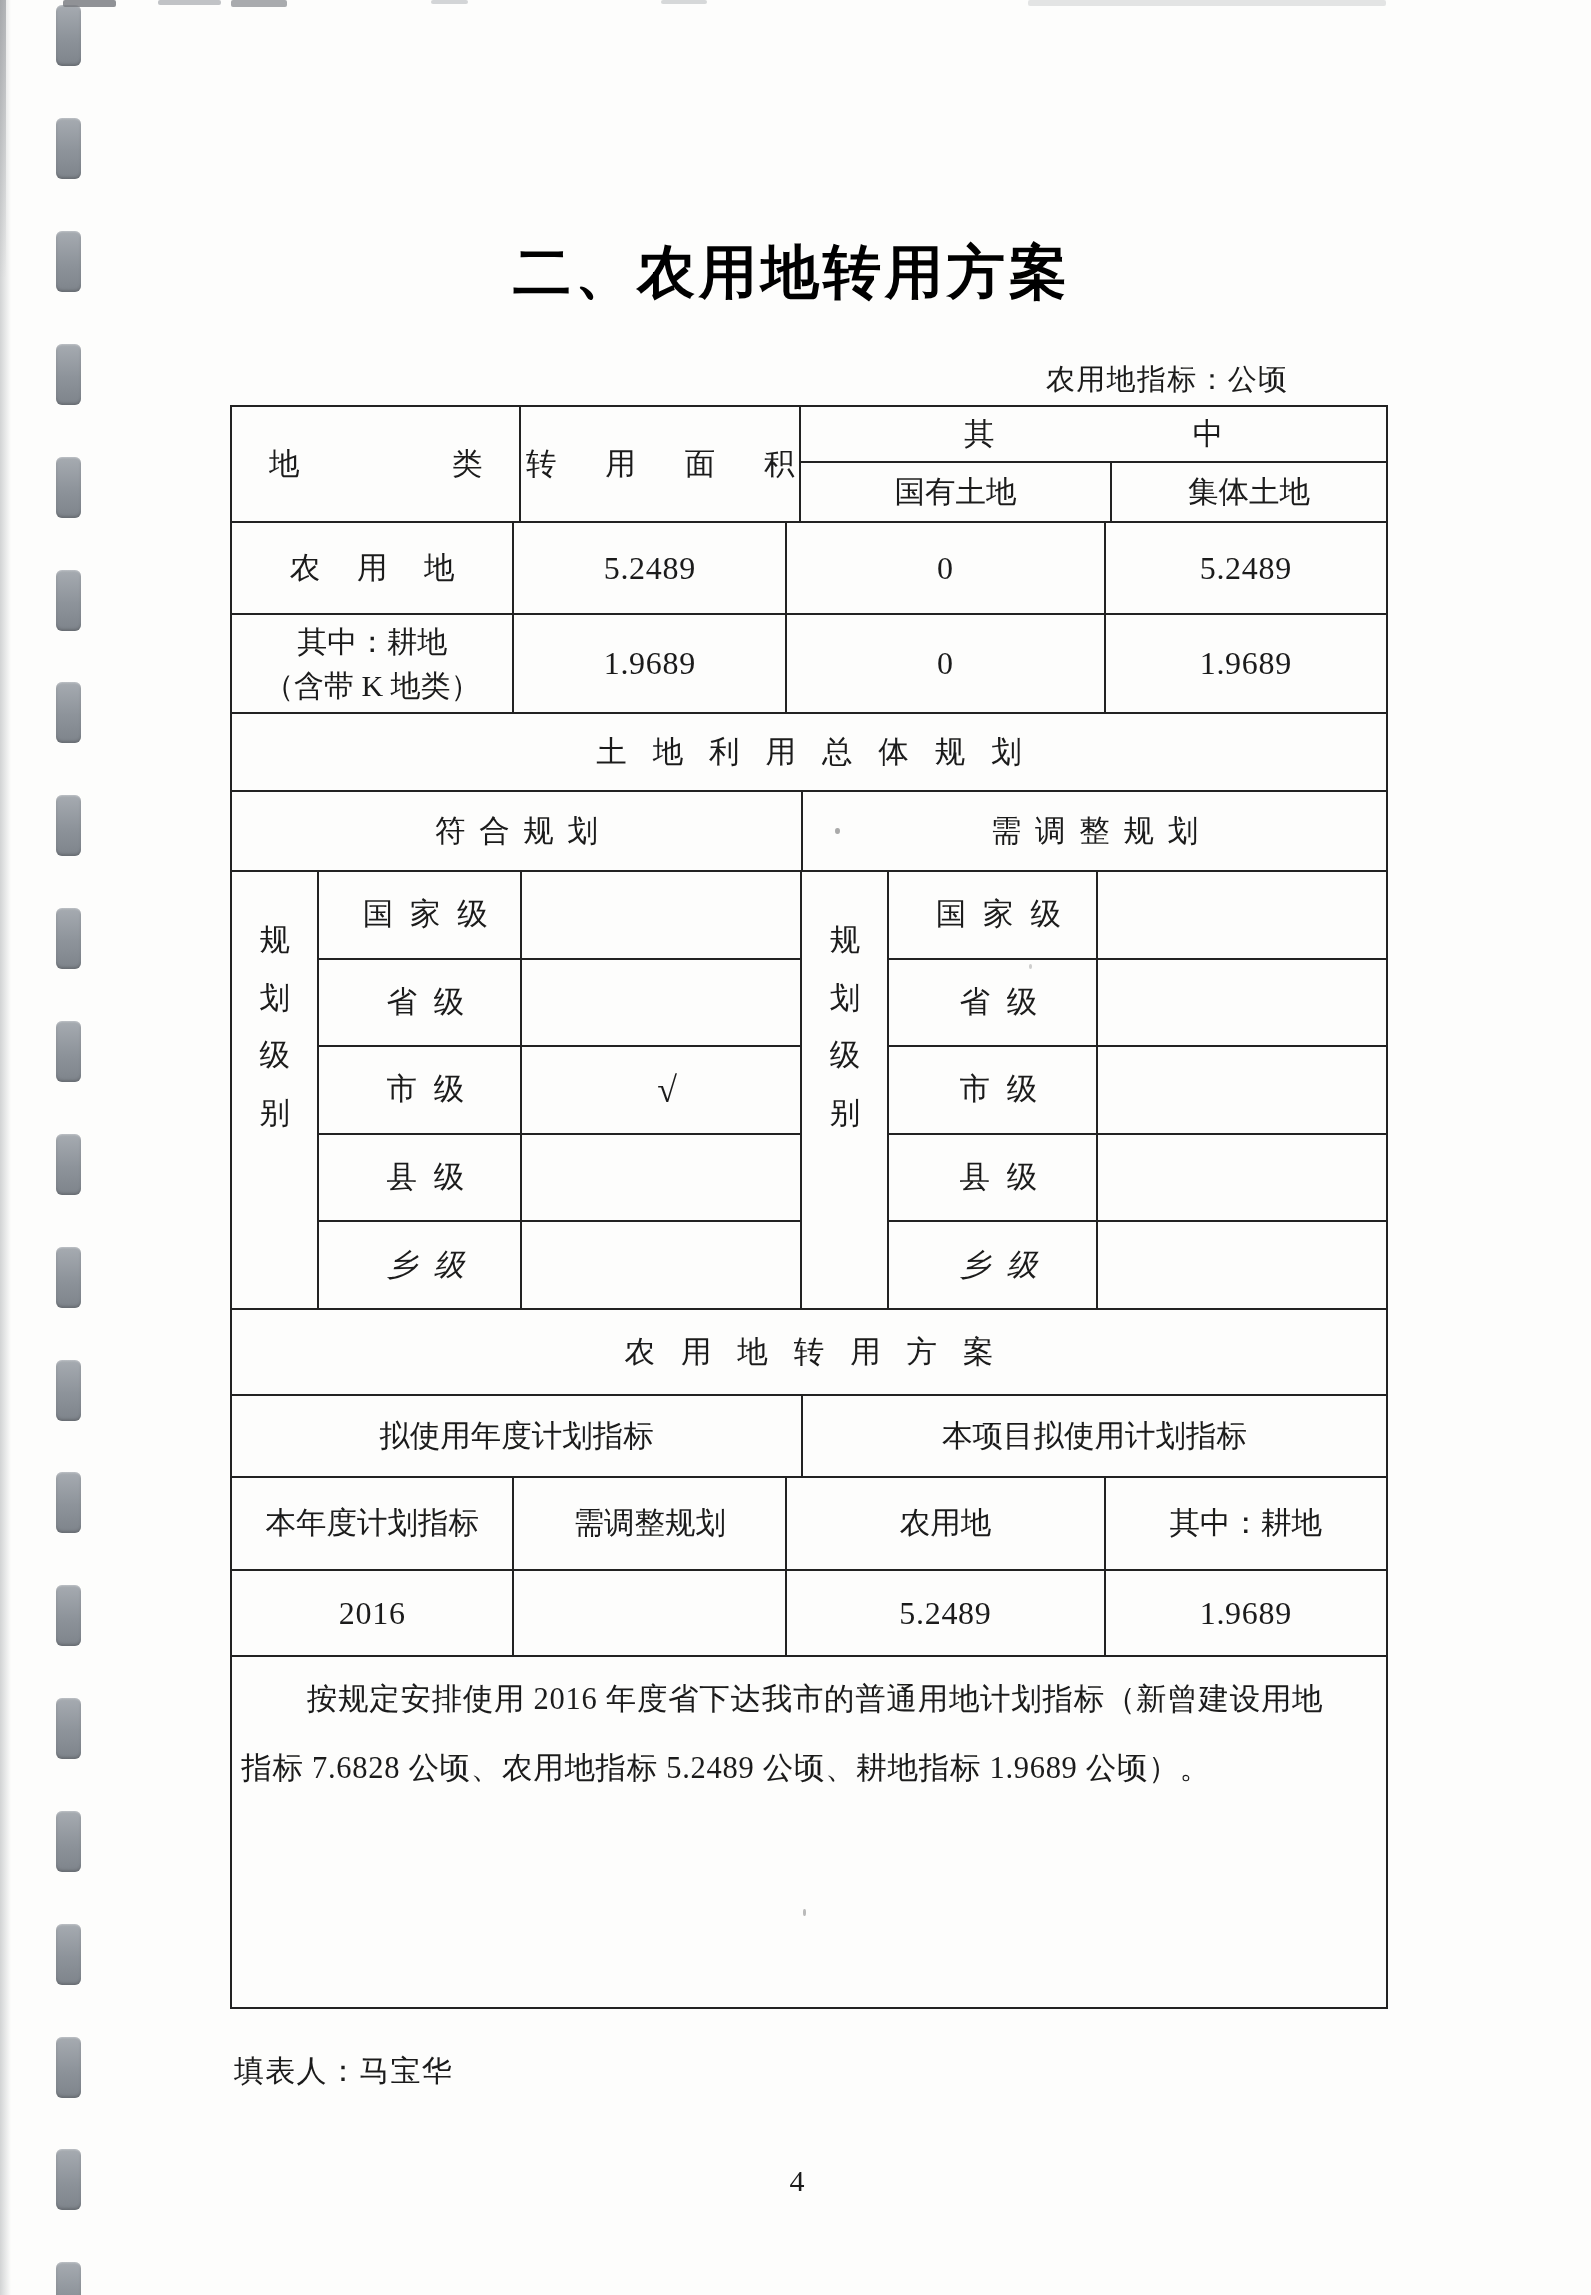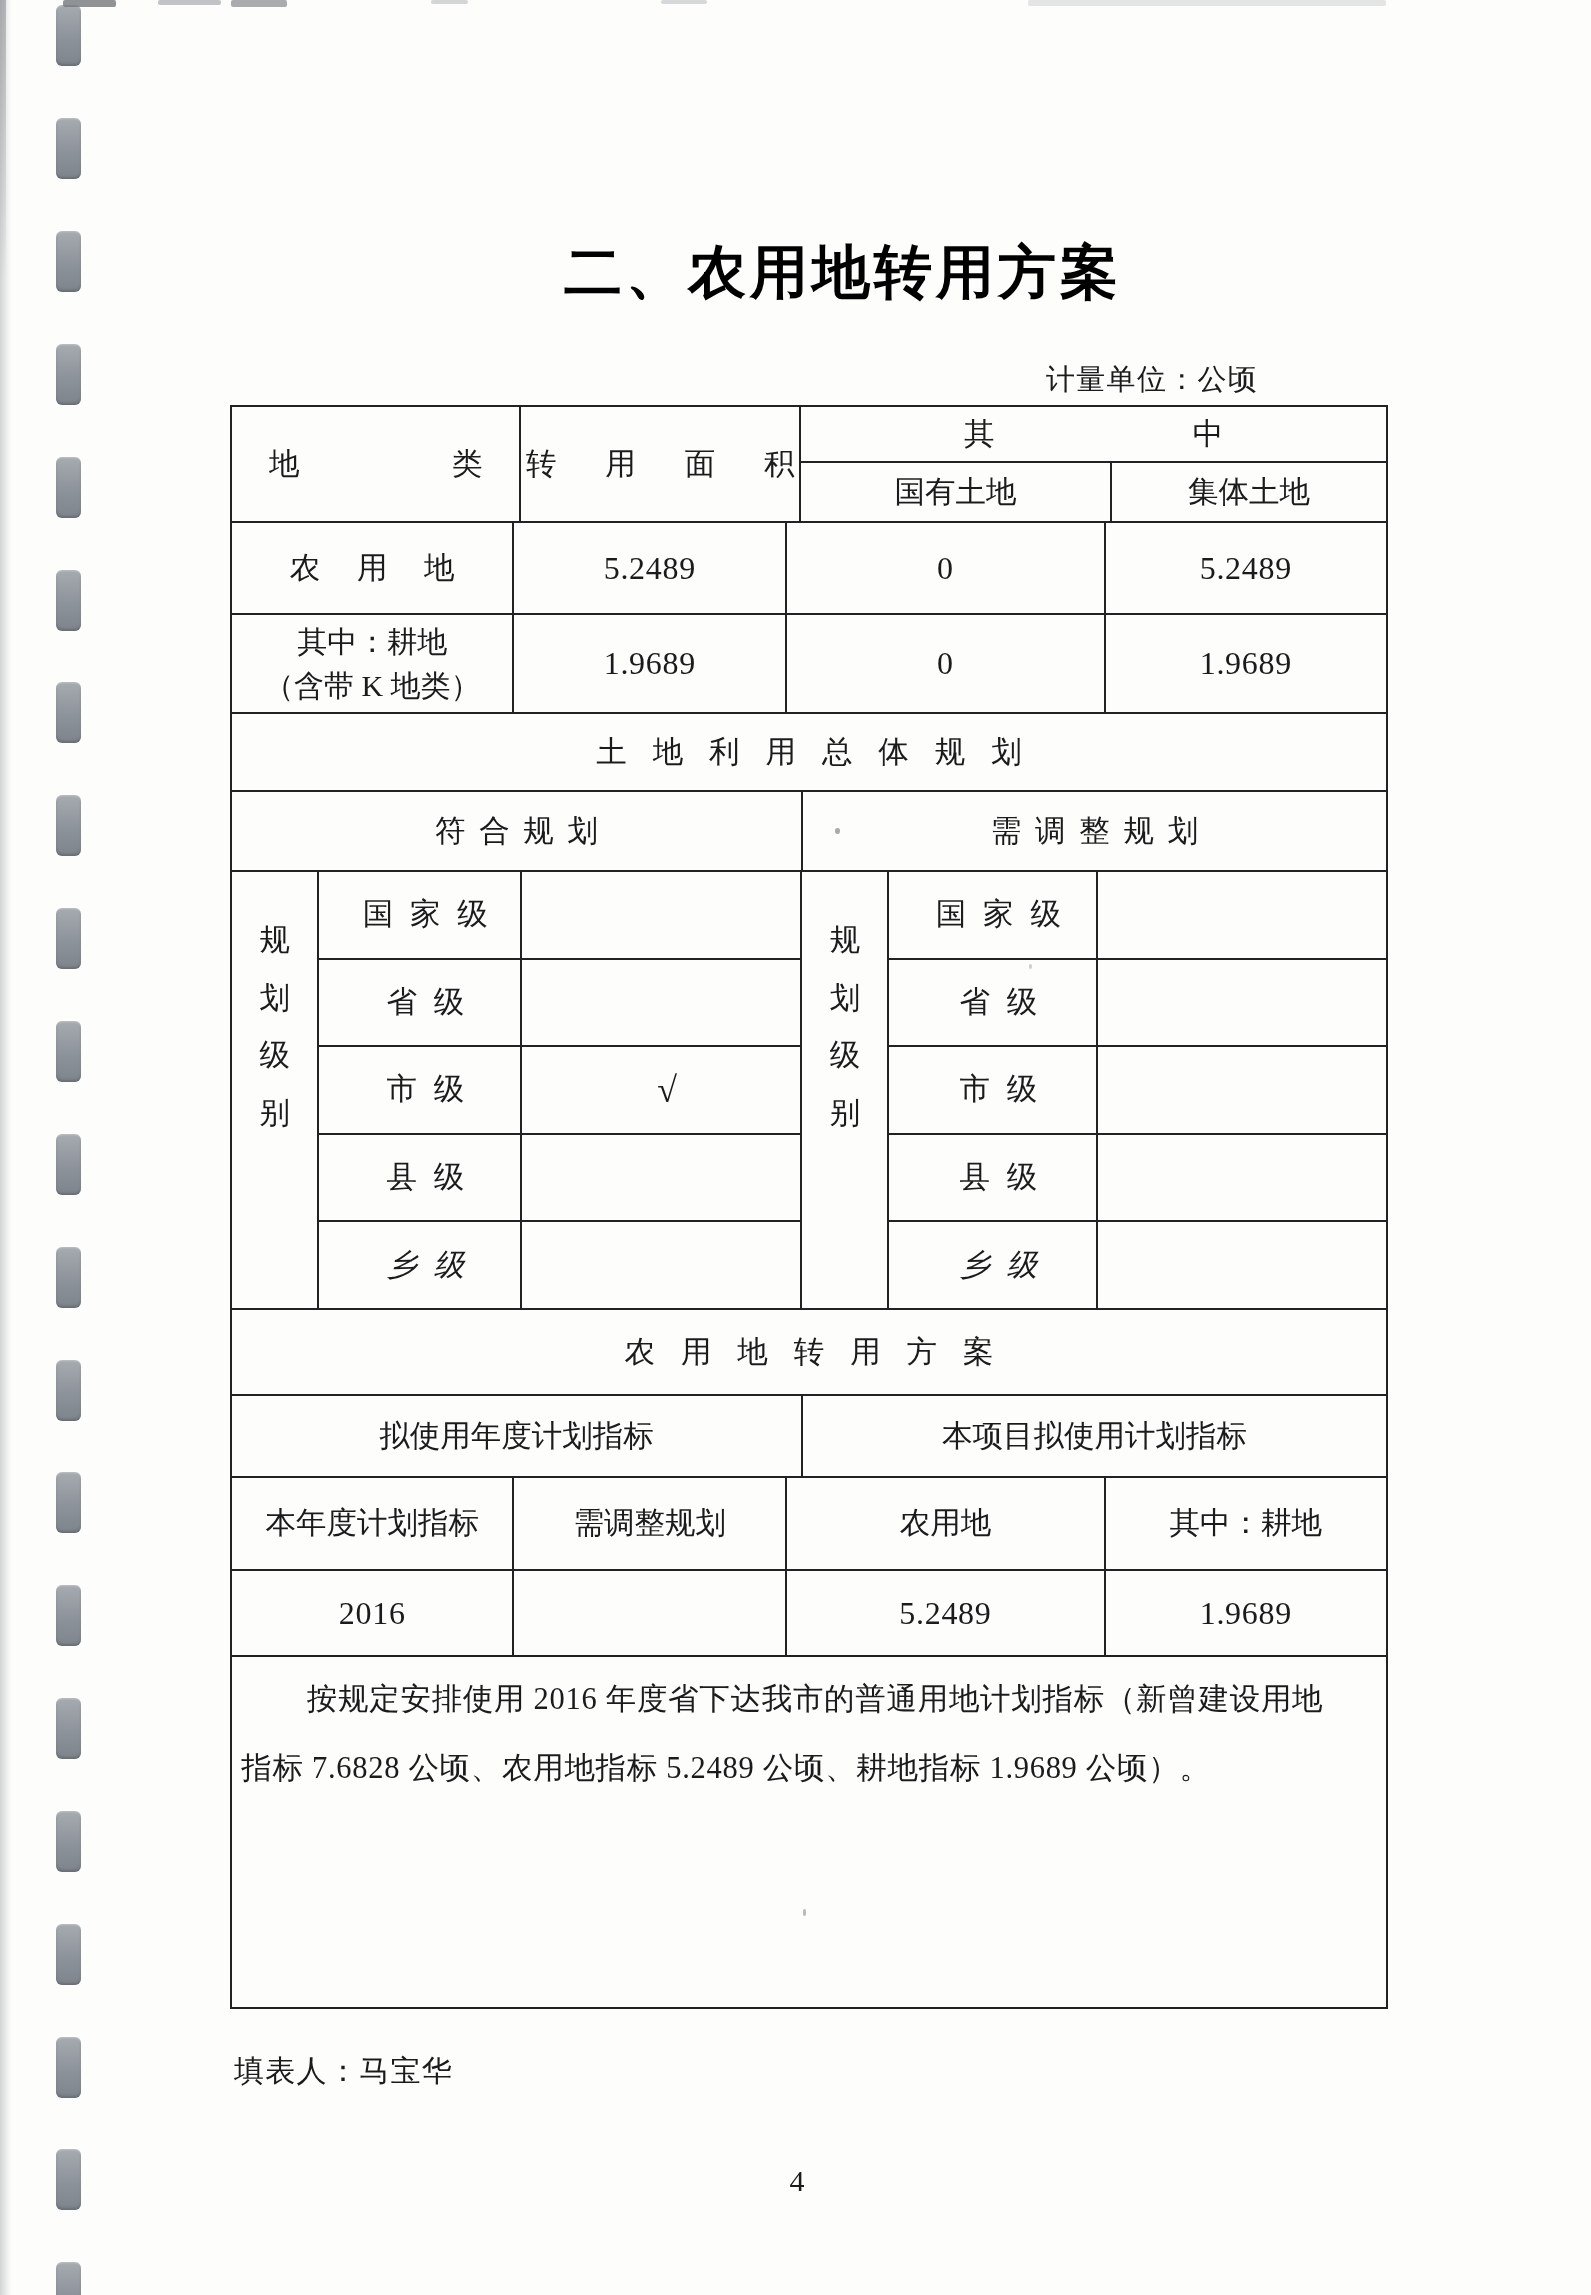--- a/index.html
+++ b/index.html
@@ -23,21 +23,21 @@
     position:absolute; left:56px; width:24.6px; height:61px;
     border-radius:6px;
     background:linear-gradient(to bottom, #a6abb1 0%, #8d939a 55%, #7e848b 100%);
     box-shadow:inset 0 1.3px 1.3px rgba(255,255,255,.25), inset 0 -2px 2.7px rgba(0,0,0,.18);
   }
   .smudge { position:absolute; border-radius:2px; }
   .speck { position:absolute; border-radius:50%; }
 
   
   .doc-title {
-    position:absolute; left:564px; top:234px;
+    position:absolute; left:513px; top:234px;
     font-family:"Liberation Sans","DejaVu Sans",sans-serif;
     font-weight:700; font-size:58px; letter-spacing:4px; color:#000;
     white-space:nowrap;
   }
   .unit-note {
     position:absolute; left:1046px; top:360px;
     font-size:29px; letter-spacing:1.3px; white-space:nowrap;
   }
 
   
@@ -127,21 +127,21 @@
   <div class="smudge" style="left:158px;top:0;width:63px;height:4.6px;background:#9a9da1;opacity:.6"></div>
   <div class="smudge" style="left:231px;top:0;width:56px;height:7.3px;background:#85888d;opacity:.7"></div>
   <div class="smudge" style="left:431px;top:0;width:37px;height:4px;background:#aaadb1;opacity:.5"></div>
   <div class="smudge" style="left:661px;top:0;width:46px;height:4px;background:#b0b3b6;opacity:.5"></div>
   <div class="smudge" style="left:1028px;top:0;width:358px;height:6px;background:#c3c5c8;opacity:.45"></div>
   <div class="speck" style="left:835px;top:828px;width:4.6px;height:6px;background:#666;opacity:.55"></div>
   <div class="speck" style="left:1029px;top:964px;width:3.3px;height:4.6px;background:#888;opacity:.4"></div>
   <div class="speck" style="left:803px;top:1909px;width:2.7px;height:6.6px;background:#777;opacity:.5"></div>
 
   <div class="doc-title">二、农用地转用方案</div>
-  <div class="unit-note">计量单位：公顷</div>
+  <div class="unit-note">农用地指标：公顷</div>
 
   <div class="table">
 
     <div class="band" style="height:116px">
       <div class="cell colA br">
         <span class="ls5">地类</span>
       </div>
       <div class="cell colB br">
         <span class="ls16">转用面积</span>
       </div>

